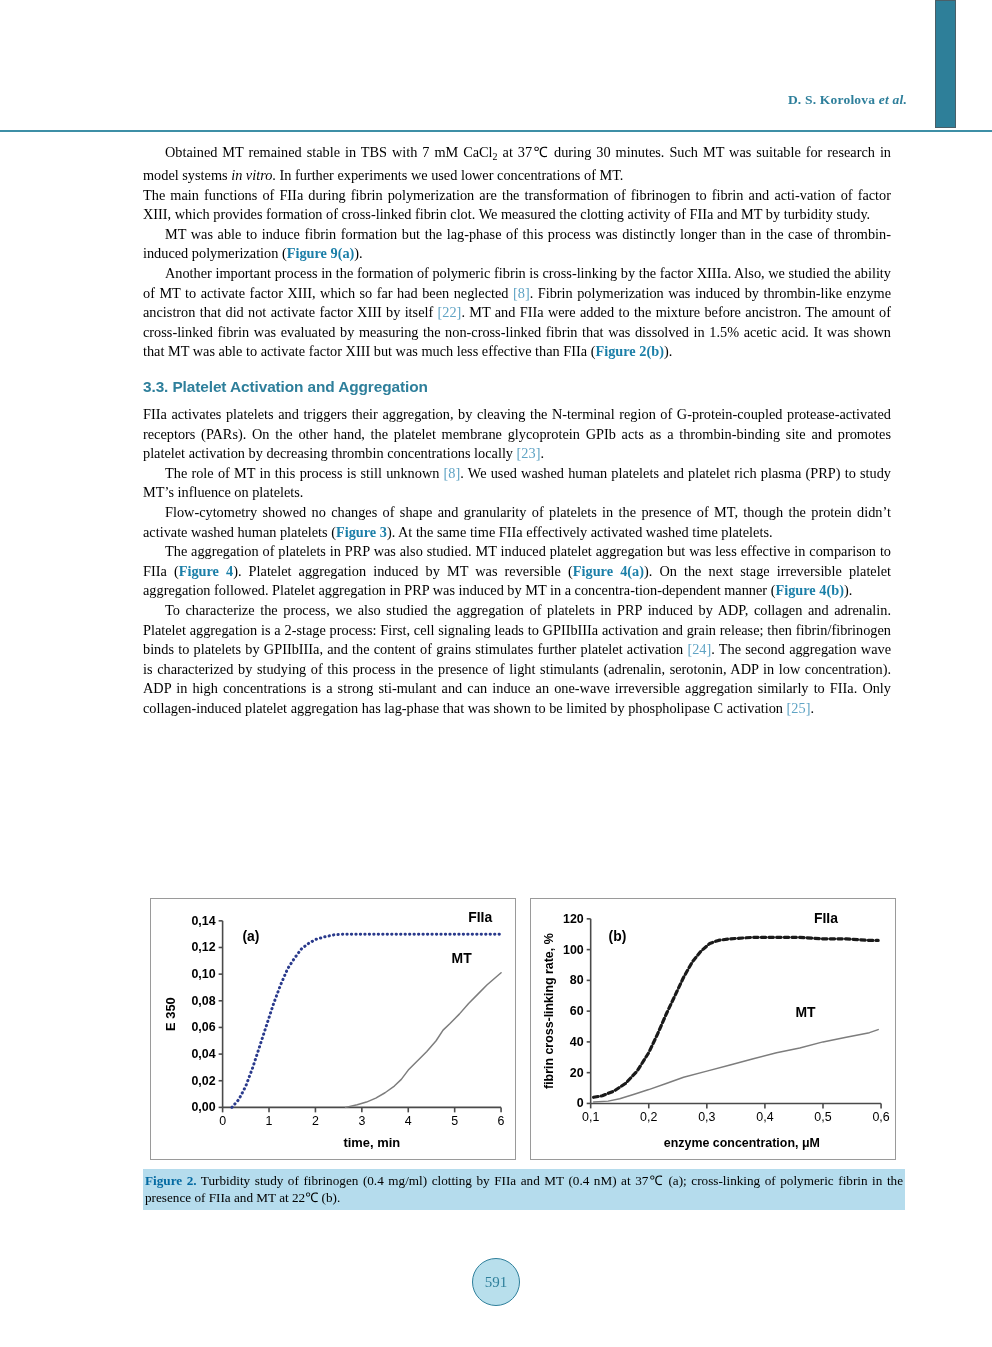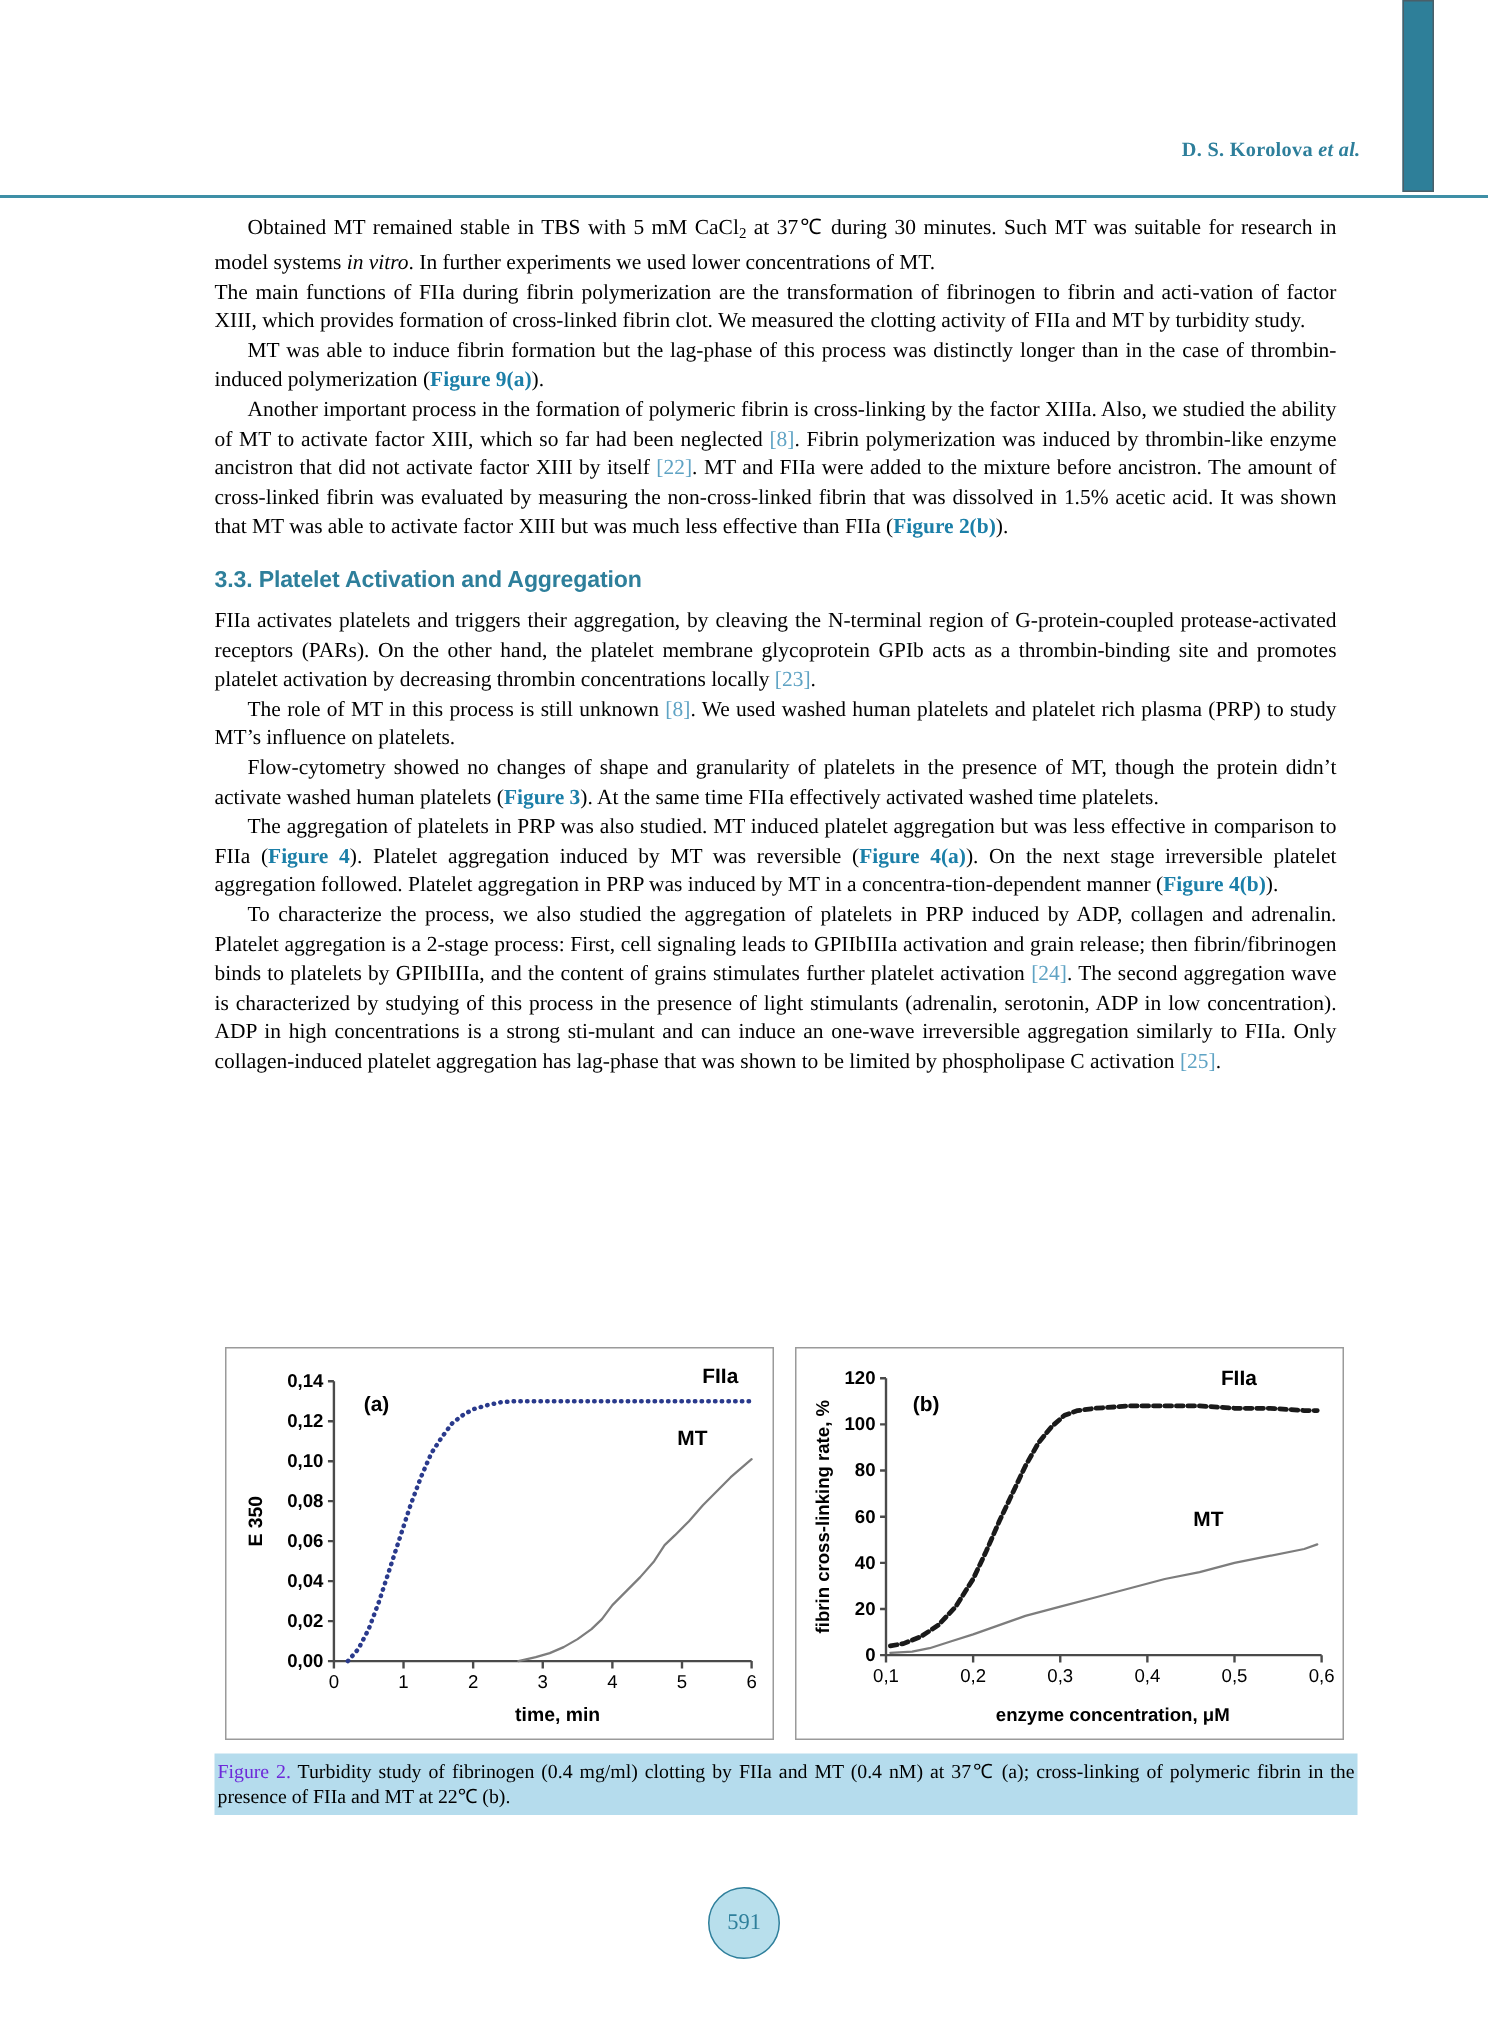--- a/index.html
+++ b/index.html
@@ -111,22 +111,22 @@
     width: 762px;
     background: #b5dced;
     padding: 3px 2px 4px 2px;
     box-sizing: border-box;
     font-size: 13.2px;
     line-height: 17px;
     text-align: justify;
     font-family: "Liberation Serif", serif;
   }
   #figure-caption .cap-label {
-    color: #6d28d9;
-    font-weight: normal;
+    color: #0369a1;
+    font-weight: bold;
   }
 
   
   #page-number-badge {
     position: absolute;
     left: 472px;
     top: 1258px;
     width: 48px;
     height: 48px;
     border-radius: 50%;
@@ -148,21 +148,21 @@
   <div id="header-vertical-accent"></div>
   <div id="header-author">
     <span>D. S. Korolova</span>
     <span class="ital">et al.</span>
   </div>
   <div id="header-rule"></div>
 </div>
 
 <div id="content">
 
-  <p class="para"><span>Obtained MT remained stable in TBS with 5 mM CaCl</span><sub>2</sub><span> at 37℃ during 30 minutes. Such MT was suitable for research in model systems </span><span class="ital">in vitro</span><span>. In further experiments we used lower concentrations of MT.</span></p>
+  <p class="para"><span>Obtained MT remained stable in TBS with 7 mM CaCl</span><sub>2</sub><span> at 37℃ during 30 minutes. Such MT was suitable for research in model systems </span><span class="ital">in vitro</span><span>. In further experiments we used lower concentrations of MT.</span></p>
 
 
   <p class="para noindent">The main functions of FIIa during fibrin polymerization are the transformation of fibrinogen to fibrin and acti-vation of factor XIII, which provides formation of cross-linked fibrin clot. We measured the clotting activity of FIIa and MT by turbidity study.</p>
 
   <p class="para"><span>MT was able to induce fibrin formation but the lag-phase of this process was distinctly longer than in the case of thrombin-induced polymerization (</span><span class="figref">Figure 9(a)</span><span>).</span></p>
 
   <p class="para"><span>Another important process in the formation of polymeric fibrin is cross-linking by the factor XIIIa. Also, we studied the ability of MT to activate factor XIII, which so far had been neglected </span><span class="ref">[8]</span><span>. Fibrin polymerization was induced by thrombin-like enzyme ancistron that did not activate factor XIII by itself </span><span class="ref">[22]</span><span>. MT and FIIa were added to the mixture before ancistron. The amount of cross-linked fibrin was evaluated by measuring the non-cross-linked fibrin that was dissolved in 1.5% acetic acid. It was shown that MT was able to activate factor XIII but was much less effective than FIIa (</span><span class="figref">Figure 2(b)</span><span>).</span></p>
 
   <h2 class="section">3.3. Platelet Activation and Aggregation</h2>
 

